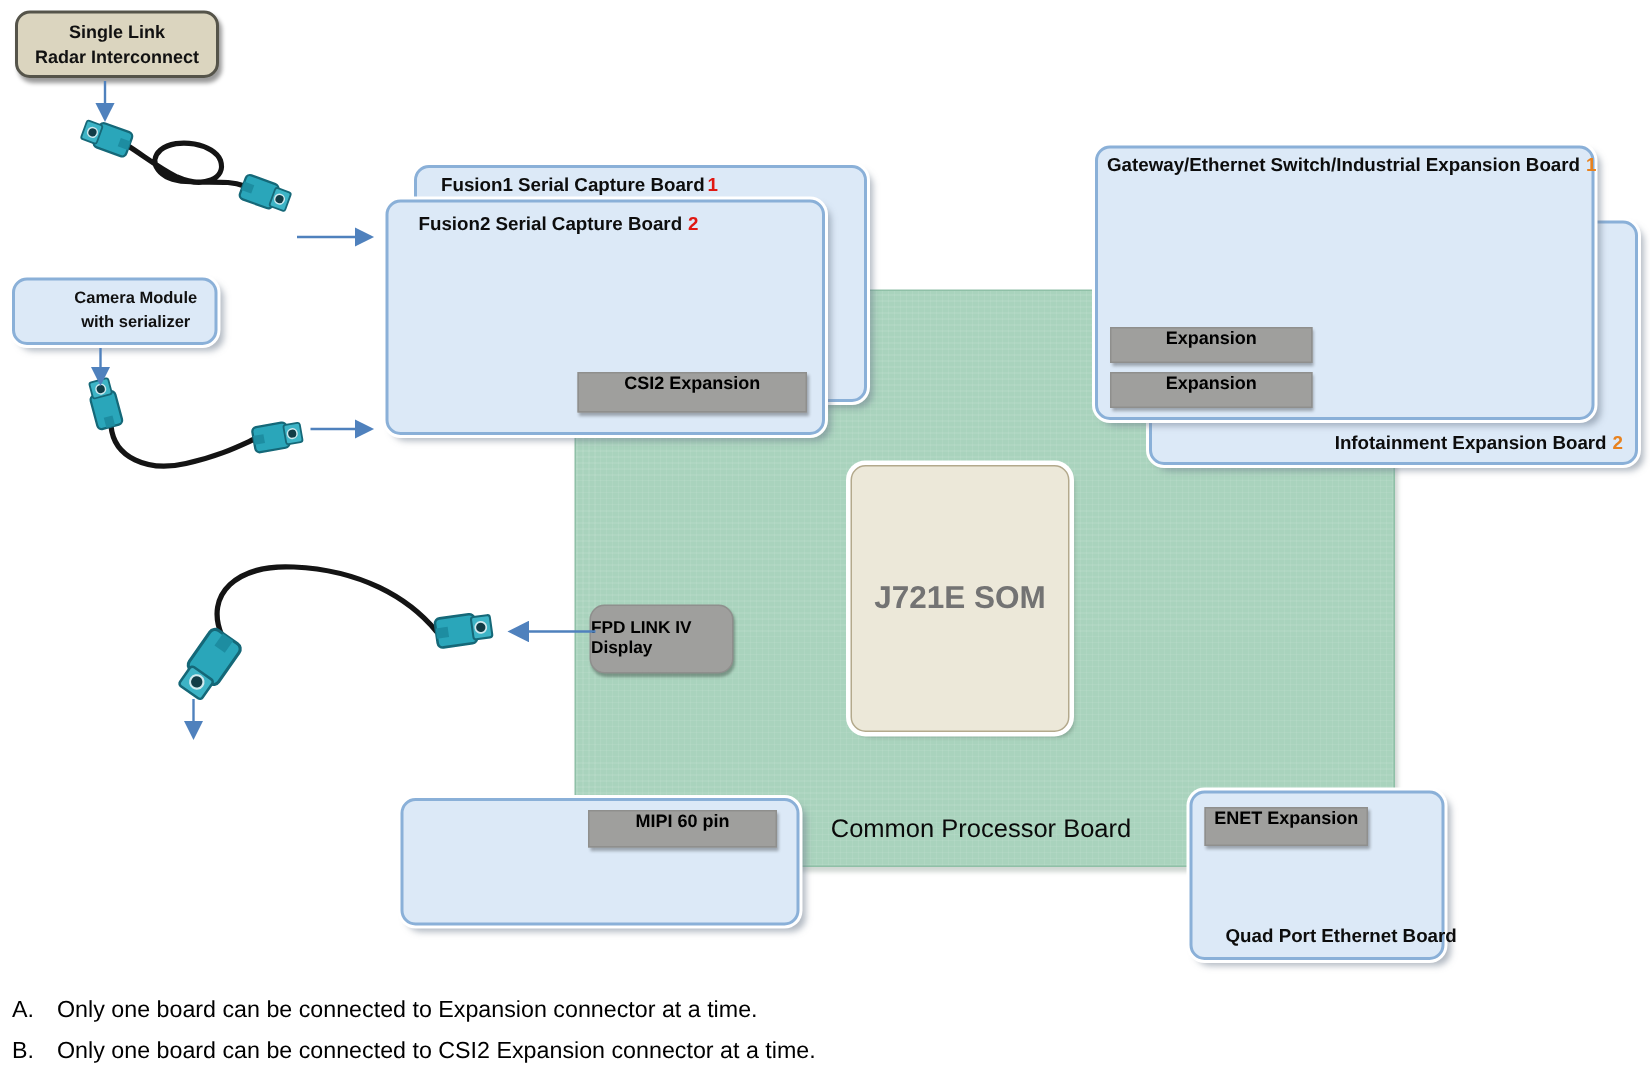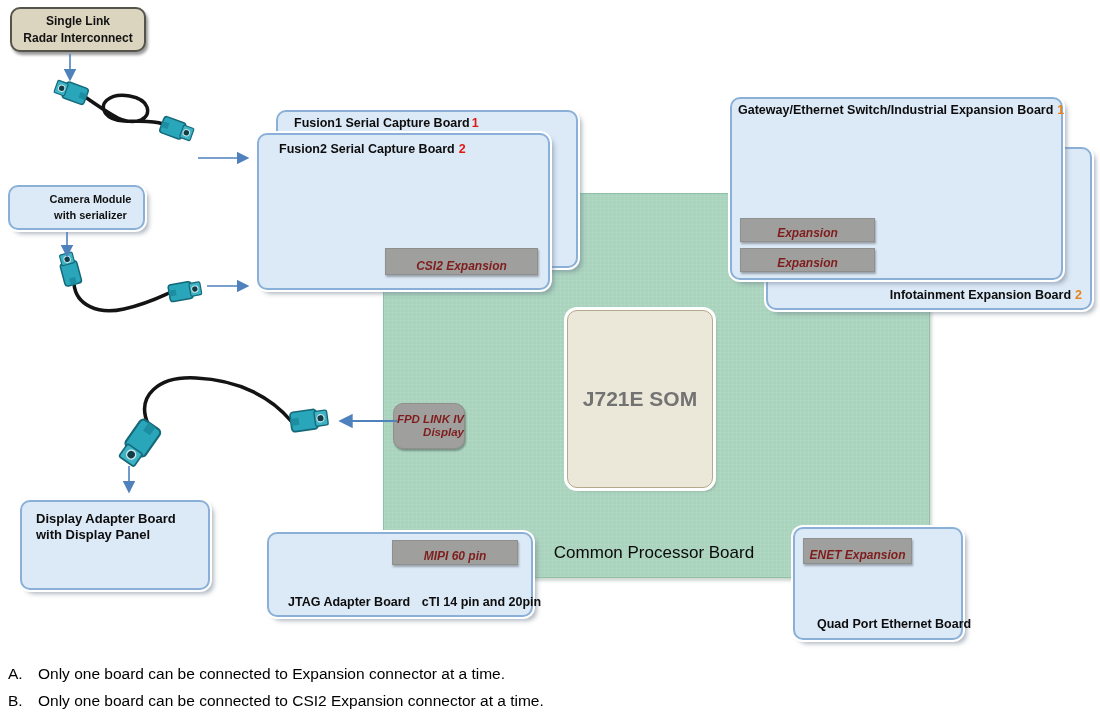--- a/index.html
+++ b/index.html
@@ -21,24 +21,24 @@
   
   .board-blue{
     background:#dce9f7;
     border:2px solid #8ab0d8;
     box-shadow:0 0 0 2px #ffffff, 4px 4px 4px rgba(105,120,138,.5);
   }
   
   .btn-gray{
     position:absolute;box-sizing:border-box;
     background:#9f9f9d;border:1px solid #8f8f8d;
-    display:flex;align-items:flex-end;justify-content:center;
-    font-weight:bold;font-size:12px;color:#7f1d1d;
+    display:flex;align-items:flex-start;justify-content:center;
+    font-weight:bold;font-size:12px;color:#000000;
     box-shadow:1px 2px 2px rgba(0,0,0,.3);
-    text-align:center;line-height:1.15;font-style:italic;
+    text-align:center;line-height:1.15;
   }
   .lbl{font-weight:bold;color:#0d0d0d;font-size:12.5px;line-height:1.2;}
   .num-red{color:#e01812;font-weight:bold;margin-left:4px;}
   .num-orange{color:#e8821e;font-weight:bold;margin-left:4px;}
   
   .box-tan{
     background:#dbd5bf;border:2px solid #55544a;
     box-shadow:2px 3px 3px rgba(0,0,0,.4);
     display:flex;flex-direction:column;align-items:center;justify-content:center;
     font-weight:bold;font-size:12px;color:#111;line-height:1.35;text-align:center;
@@ -67,21 +67,21 @@
 
 <div id="canvas">
 
   <div class="abs green-board" style="left:383px;top:193px;width:547px;height:385px;">
     <div class="abs som-box" style="left:183px;top:116px;width:146px;height:178px;">
       <span>J721E SOM</span>
     </div>
     <div class="abs cpb-label" style="left:150px;top:349px;width:240px;">Common Processor Board</div>
   </div>
 
-  <div class="btn-gray abs" style="left:393px;top:403px;width:72px;height:46px;flex-direction:column;z-index:4;font-size:11.5px;">
+  <div class="btn-gray abs" style="left:393px;top:403px;width:96px;height:46px;flex-direction:column;z-index:4;font-size:11.5px;">
     <span>FPD LINK IV</span>
     <span>Display</span>
   </div>
 
   <div class="abs board-blue" style="left:276px;top:110px;width:302px;height:158px;z-index:2;">
     <div class="lbl" style="padding:4px 0 0 16px;">
       <span>Fusion1 Serial Capture Board</span><span class="num-red" style="margin-left:2px;">1</span>
     </div>
   </div>
 
@@ -109,49 +109,39 @@
     </div>
     <div class="btn-gray" style="left:8px;top:149px;width:135px;height:24px;">
       <span>Expansion</span>
     </div>
   </div>
 
   <div class="abs board-blue" style="left:267px;top:532px;width:266px;height:85px;z-index:4;">
     <div class="btn-gray" style="left:123px;top:6px;width:126px;height:25px;">
       <span>MIPI 60 pin</span>
     </div>
-    <div class="lbl abs" style="left:19px;bottom:5px;white-space:nowrap;">
-      <span>JTAG Adapter Board</span>
-      <span style="margin-left:8px;">cTI 14 pin and 20pin</span>
-    </div>
   </div>
 
   <div class="abs board-blue" style="left:793px;top:527px;width:170px;height:113px;z-index:4;">
     <div class="btn-gray" style="left:8px;top:9px;width:109px;height:26px;">
       <span>ENET Expansion</span>
     </div>
     <div class="lbl abs" style="left:22px;bottom:6px;white-space:nowrap;">Quad Port Ethernet Board</div>
   </div>
 
   <div class="abs box-tan" style="left:10px;top:7px;width:136px;height:45px;">
     <span>Single Link</span>
     <span>Radar Interconnect</span>
   </div>
 
   <div class="abs board-blue box-blue-small" style="left:8px;top:185px;width:137px;height:45px;">
     <span>Camera Module</span>
     <span>with serializer</span>
   </div>
 
-  <div class="abs board-blue" style="left:20px;top:500px;width:190px;height:90px;z-index:2;">
-    <div class="lbl" style="padding:9px 0 0 14px;font-size:13px;">
-      <div>Display Adapter Board</div>
-      <div>with Display Panel</div>
-    </div>
-  </div>
 
   <div class="notes">
     <div class="note-row">
       <span class="note-letter">A.</span>
       <span>Only one board can be connected to Expansion connector at a time.</span>
     </div>
     <div class="note-row">
       <span class="note-letter">B.</span>
       <span>Only one board can be connected to CSI2 Expansion connector at a time.</span>
     </div>

